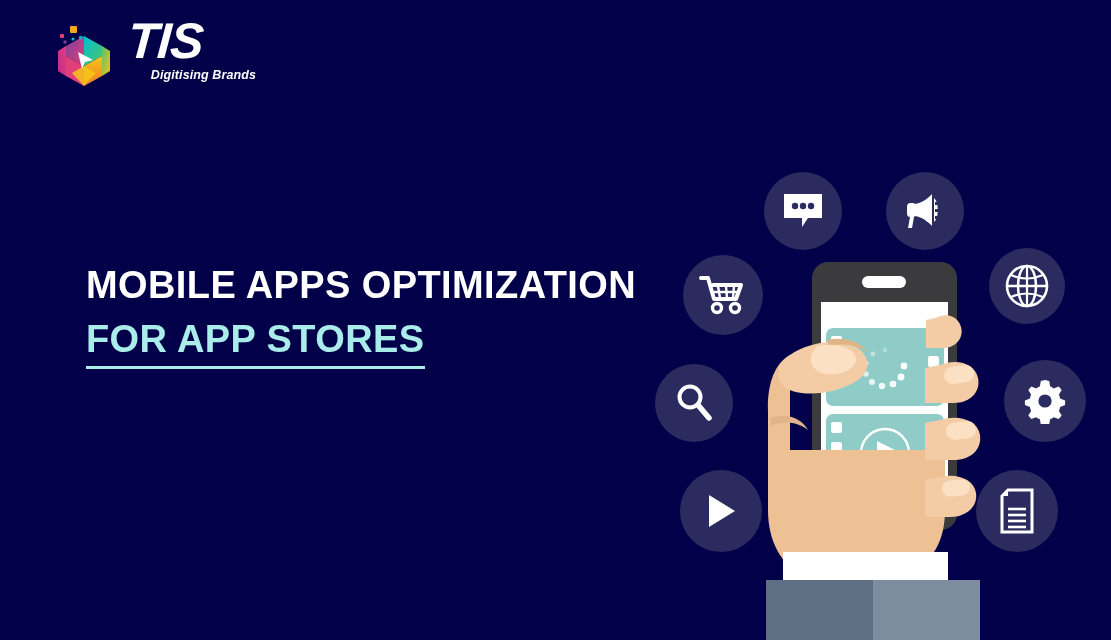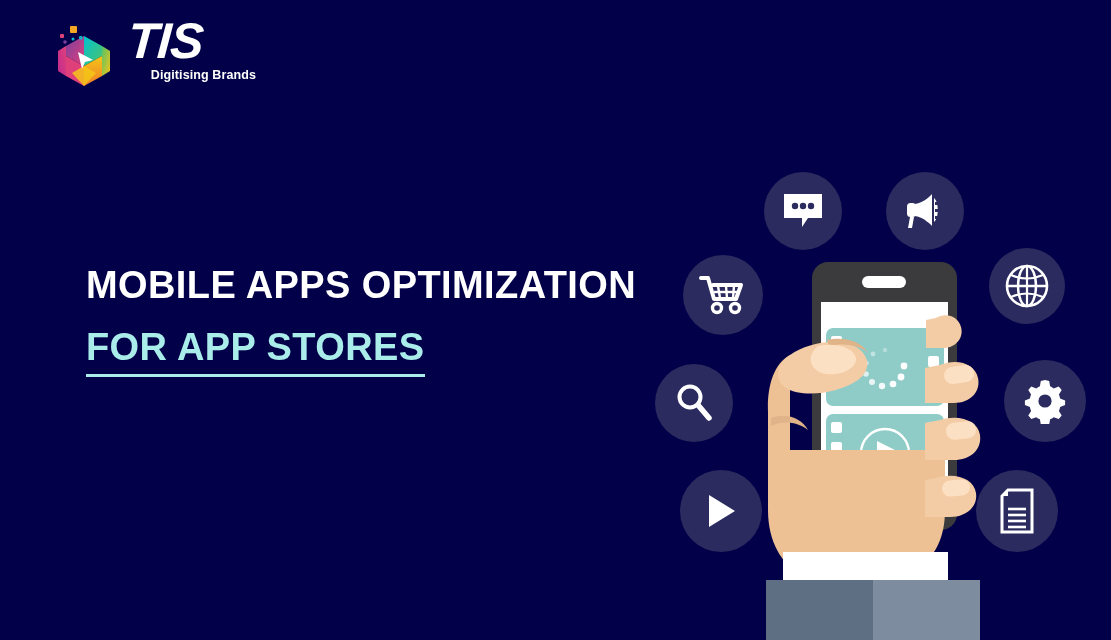--- a/index.html
+++ b/index.html
@@ -28,33 +28,34 @@
   }
   .logo-sub {
     display:block;
     margin-top:2px;
     font-size:12.5px; line-height:14px;
     font-weight:700;
     color:#ffffff;
     letter-spacing:.1px;
     text-align:right;
     width:128px;
+    font-style:italic;
   }
 
   
   .headline { position:absolute; left:86px; top:262px; width:600px; }
   .hl-line1 {
     display:block;
     font-size:38px; line-height:46px;
     font-weight:800;
     color:#ffffff;
     letter-spacing:.4px;
     white-space:nowrap;
   }
-  .hl-line2-wrap { display:inline-block; margin-top:16px;text-align:center; }
+  .hl-line2-wrap { display:inline-block; margin-top:8px;text-align:center; }
   .hl-line2 {
     display:block;
     font-size:38px; line-height:46px;
     font-weight:800;
     color:#a9ecea;
     letter-spacing:.4px;
     white-space:nowrap;
   }
   .hl-underline {
     display:block;

